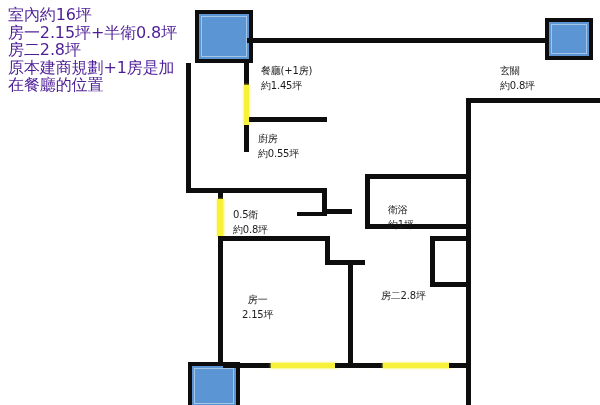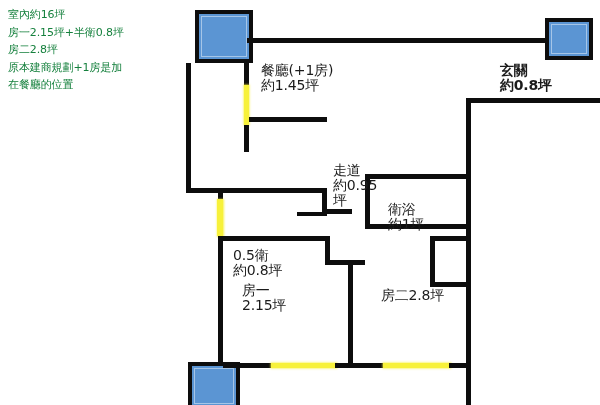--- a/index.html
+++ b/index.html
@@ -13,29 +13,29 @@
     height: 405px;
     background: #ffffff;
     overflow: hidden;
     font-family: "DejaVu Sans", "Liberation Sans", sans-serif;
   }
   .note {
     position: absolute;
     left: 8px;
     top: 6px;
     width: 180px;
-    font-size: 11px;
+    font-size: 16px;
     line-height: 17.5px;
-    color: #15803d;
+    color: #4c1d95;
     white-space: pre-line;
     letter-spacing: -0.1px;
   }
   .label {
     position: absolute;
-    font-size: 14px;
+    font-size: 10px;
     line-height: 15px;
     color: #1b1b1b;
     white-space: pre-line;
     letter-spacing: -0.2px;
   }
   .wall {
     position: absolute;
     background: #0d0d0d;
   }
   .door {
@@ -140,33 +140,32 @@
   <div class="wall" style="left:449px; top:363px; width:22px; height:5px;"></div>
 
   <div class="wall" style="left:218px; top:340px; width:5px; height:25px;"></div>
 
   <div class="wall" style="left:466px; top:363px; width:5px; height:42px;"></div>
 
   <div class="label" style="left:261px; top:63px;">餐廳(+1房)
 約1.45坪</div>
 
 
+  <div class="label" style="left:258px; top:131px;">廚房
+約0.55坪</div>
 
 
-  <div class="label" style="left:500px; top:63px;font-weight:bold;">玄關
+  <div class="label" style="left:500px; top:63px;">玄關
 約0.8坪</div>
 
-  <div class="label" style="left:333px; top:163px;">走道
-約0.95
-坪</div>
 
   <div class="label" style="left:388px; top:202px;">衛浴
 約1坪</div>
 
-  <div class="label" style="left:233px; top:207px;margin-top:41px;">0.5衛
+  <div class="label" style="left:233px; top:207px;">0.5衛
 約0.8坪</div>
 
-  <div class="label" style="left:242px; top:283px;">房一
+  <div class="label" style="left:242px; top:292px;text-align:center;">房一
 2.15坪</div>
 
   <div class="label" style="left:381px; top:288px;">房二2.8坪</div>
 
 </div>
 
 </body></html>

